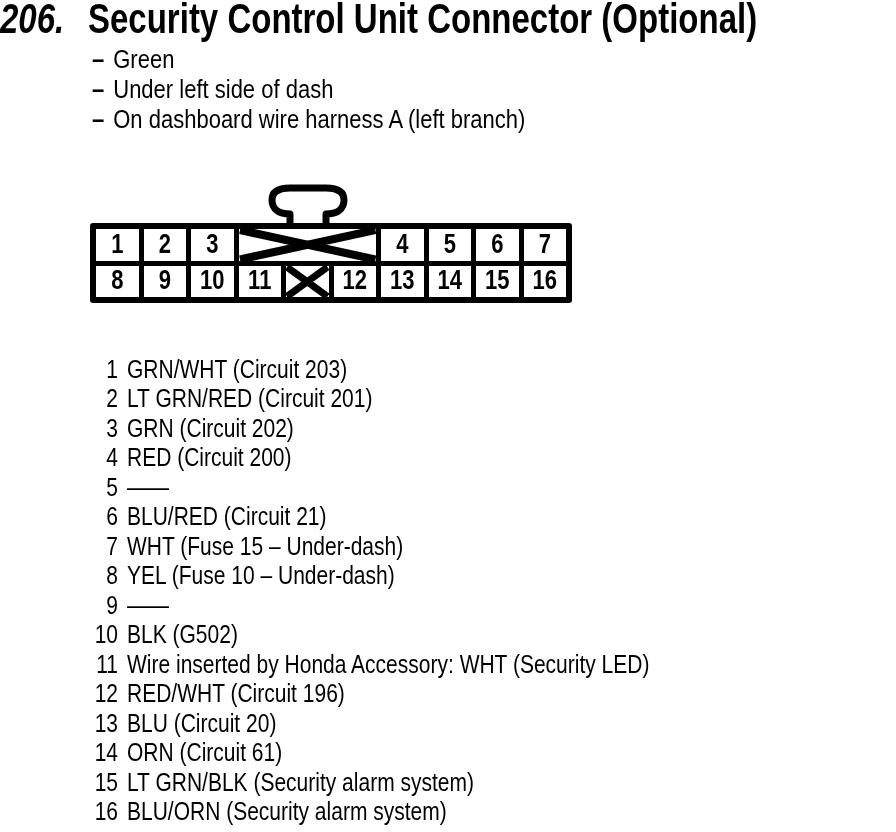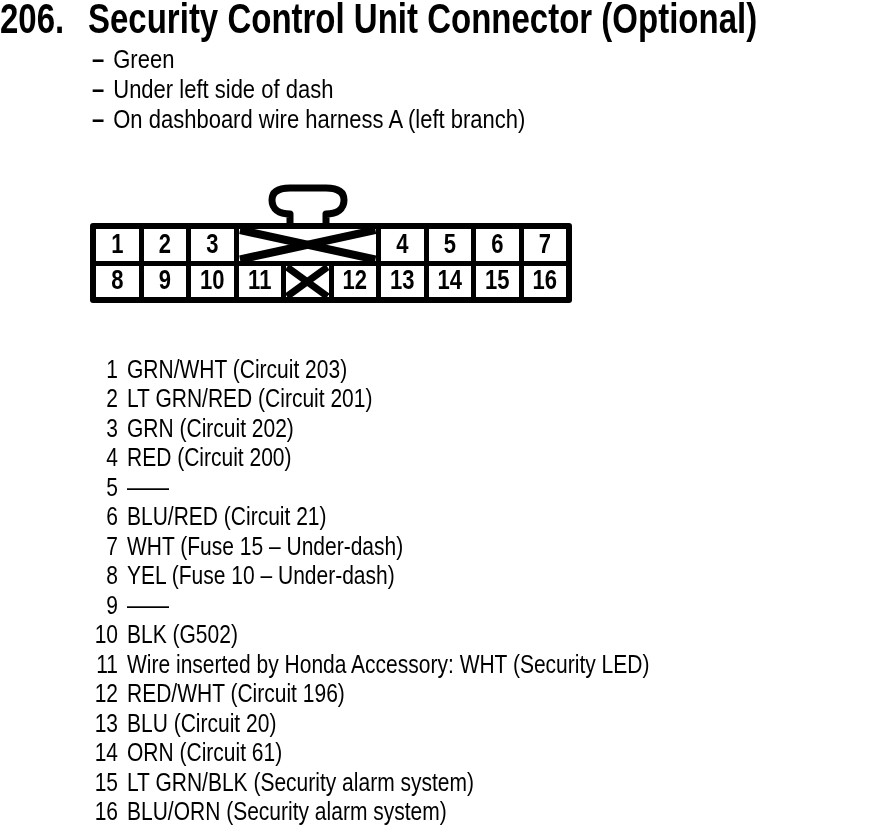--- a/index.html
+++ b/index.html
@@ -24,21 +24,21 @@
   .heading {
     position: absolute;
     top: 1px;
     left: 0;
     height: 40px;
     font-size: 33px;
     font-weight: 700;
     white-space: nowrap;
     line-height: 40px;
   }
-  .heading-num { position: absolute; left: 0;   top: 0; }
+  .heading-num { position: absolute; left: 0;   top: 0; font-style: italic; }
   .heading-ttl { position: absolute; left: 88px; top: 0; }
 
   
   .notes {
     position: absolute;
     left: 92px;
     top: 46px;
     font-size: 22px;
   }
   .note-line { height: 30px; display: flex; align-items: center; white-space: nowrap; }

